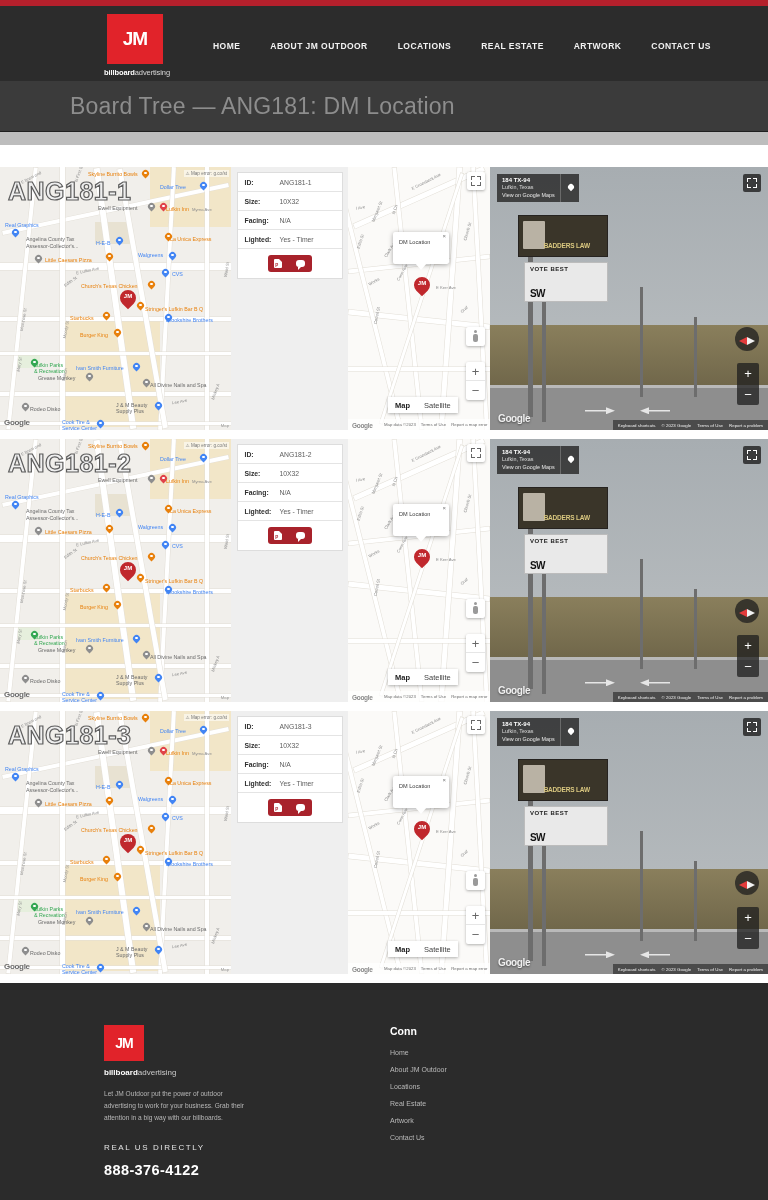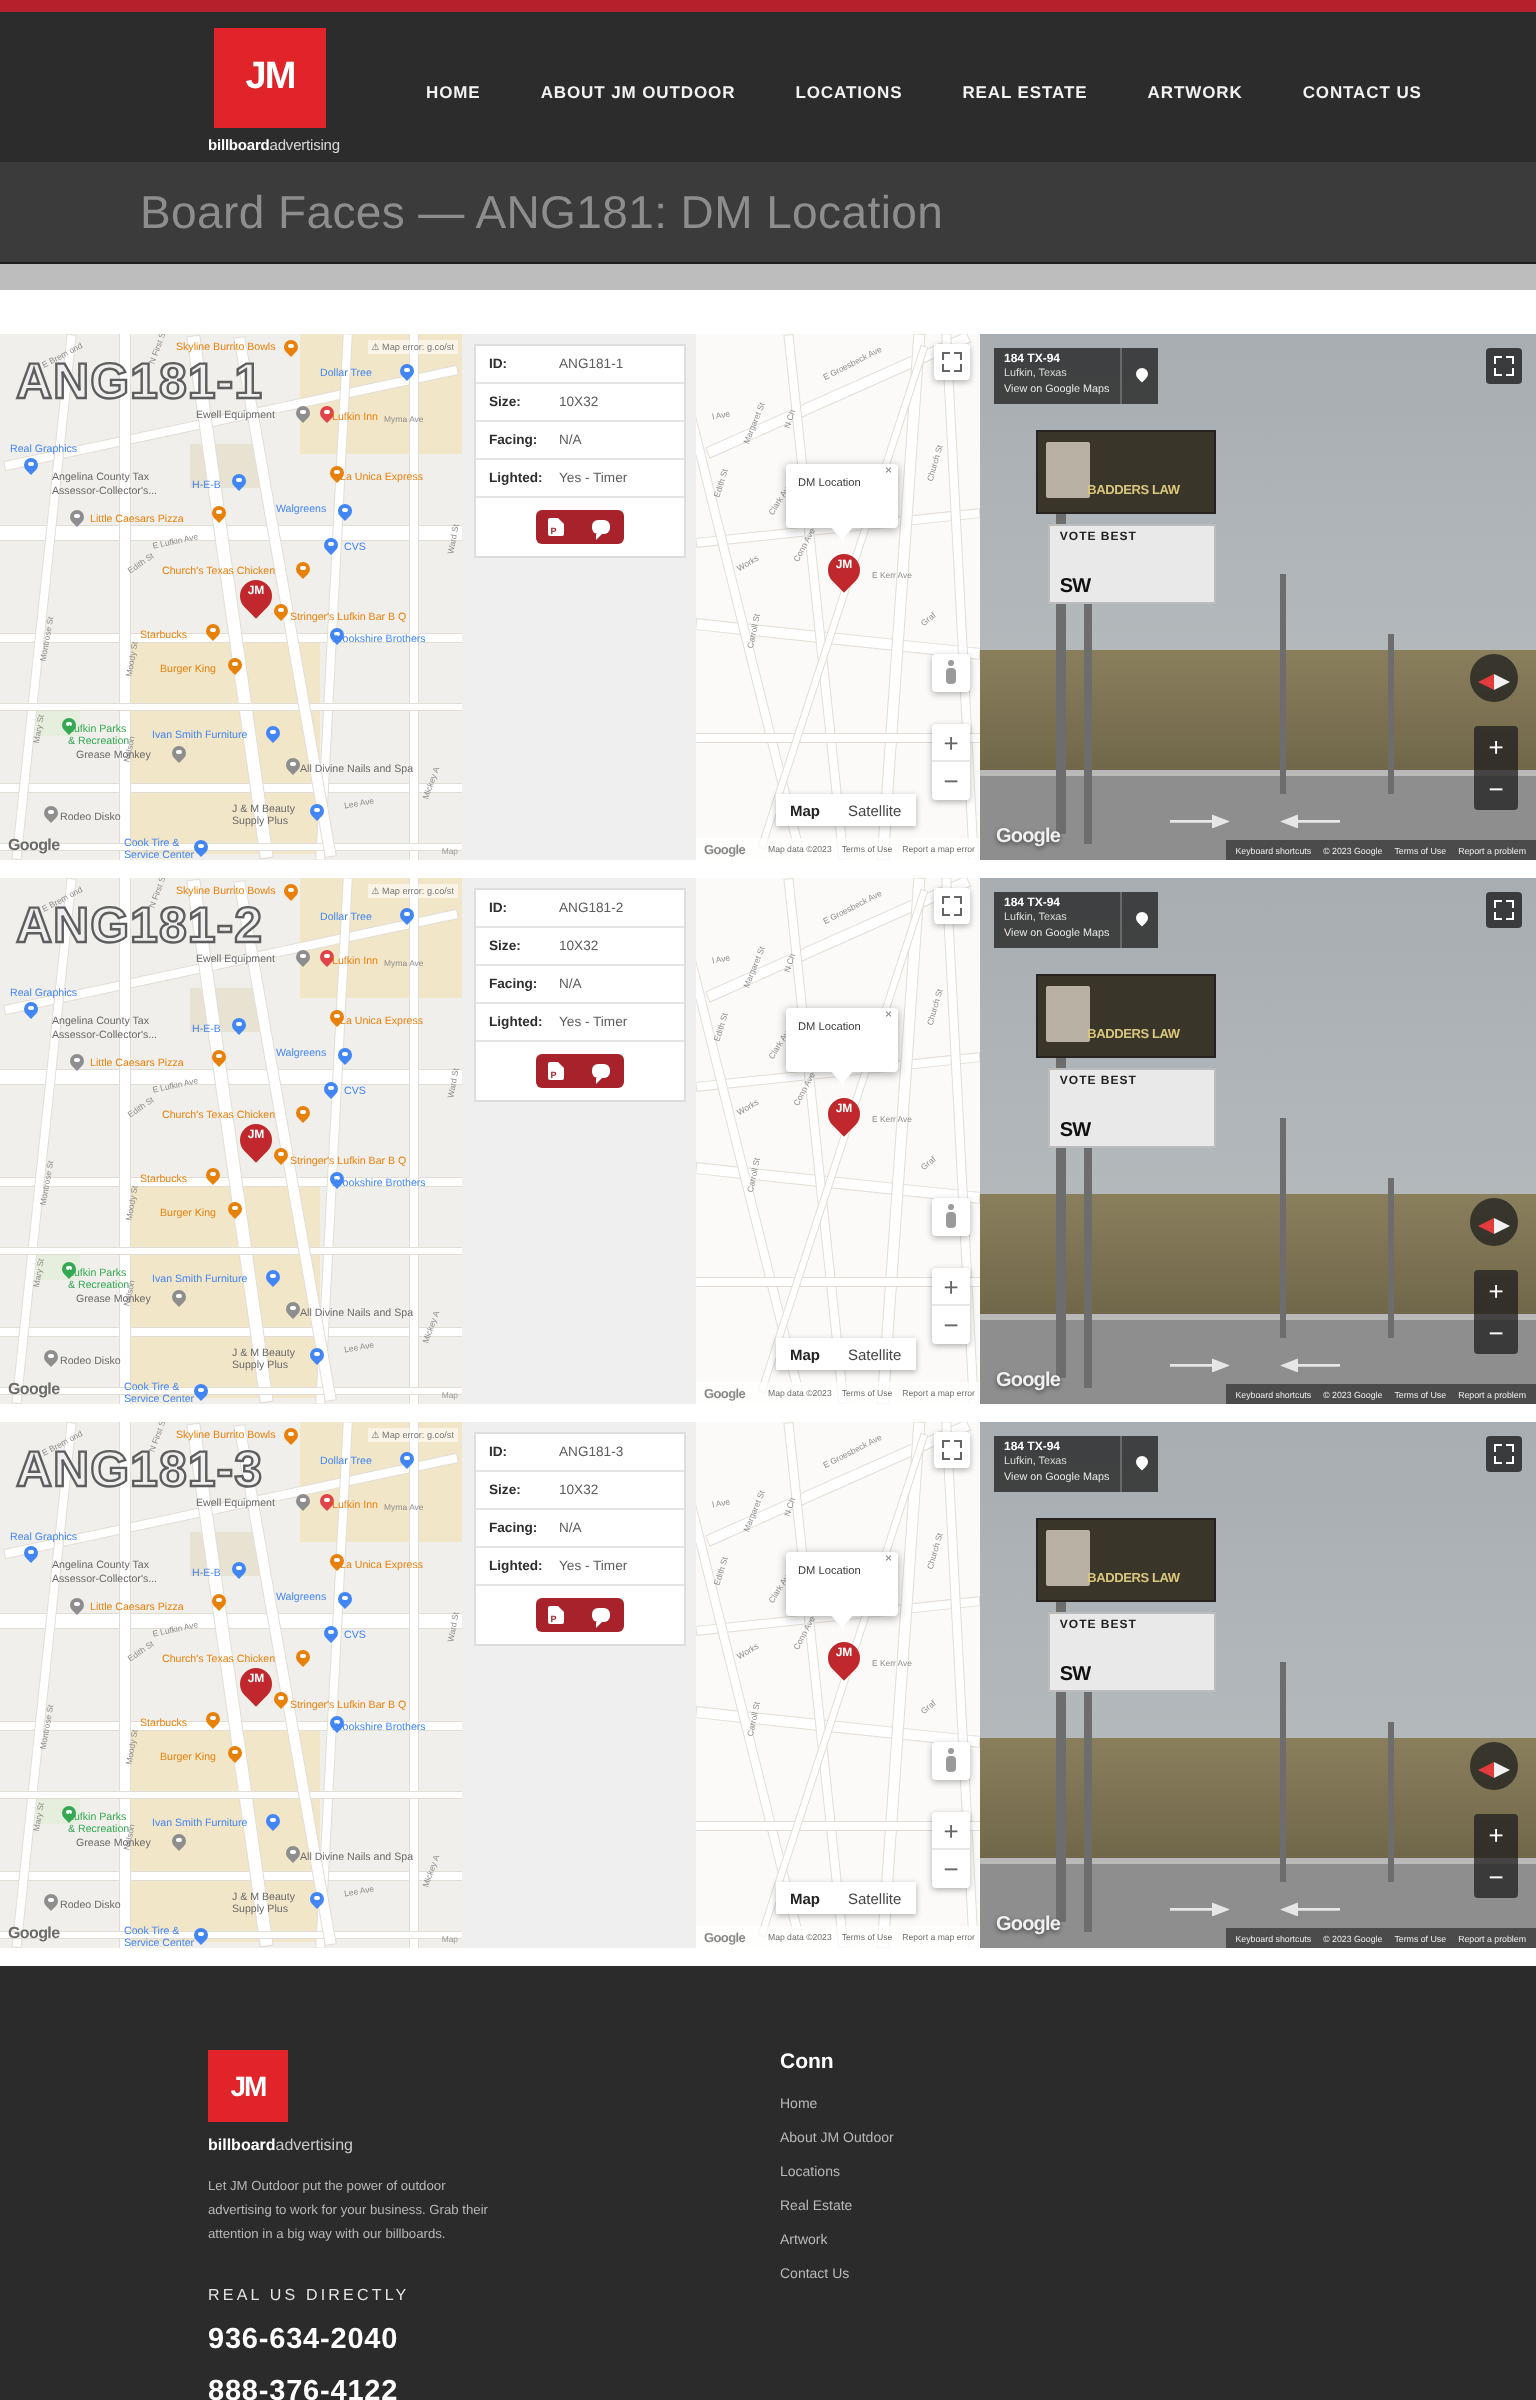--- a/index.html
+++ b/index.html
@@ -270,21 +270,21 @@
     <a href="#">HOME</a>
     <a href="#">ABOUT JM OUTDOOR</a>
     <a href="#">LOCATIONS</a>
     <a href="#">REAL ESTATE</a>
     <a href="#">ARTWORK</a>
     <a href="#">CONTACT US</a>
   </nav>
 </div>
 
 <div class="title-band">
-  <h1>Board Faces — ANG181: DM Location</h1>
+  <h1>Board Tree — ANG181: DM Location</h1>
 </div>
 <div class="grey-rule"></div>
 <div class="content-gap"></div>
 
 <div class="rows" id="rows-container">
     <div class="board-row">
       <div class="static-map">
         <div class="sm-bg">
           <div class="tan" style="left: 150px; top: 0px; width: 85px; height: 60px;"></div>
           <div class="tan" style="left: 60px; top: 150px; width: 100px; height: 110px;"></div>
@@ -947,21 +947,20 @@
       </div>
     </div>
   </div>
 
 <div class="site-footer">
   <div class="f-col-left">
     <div class="f-mark">JM</div>
     <div class="f-tag"><b>billboard</b><span>advertising</span></div>
     <div class="f-desc">Let JM Outdoor put the power of outdoor advertising to work for your business. Grab their attention in a big way with our billboards.</div>
     <div class="f-call">REAL US DIRECTLY</div>
-    <div class="f-phone">936-634-2040</div>
     <div class="f-phone">888-376-4122</div>
   </div>
   <div class="f-col-right">
     <div class="f-menu-title">Conn</div>
     <div class="f-menu">
       <a href="#">Home</a>
       <a href="#">About JM Outdoor</a>
       <a href="#">Locations</a>
       <a href="#">Real Estate</a>
       <a href="#">Artwork</a>

